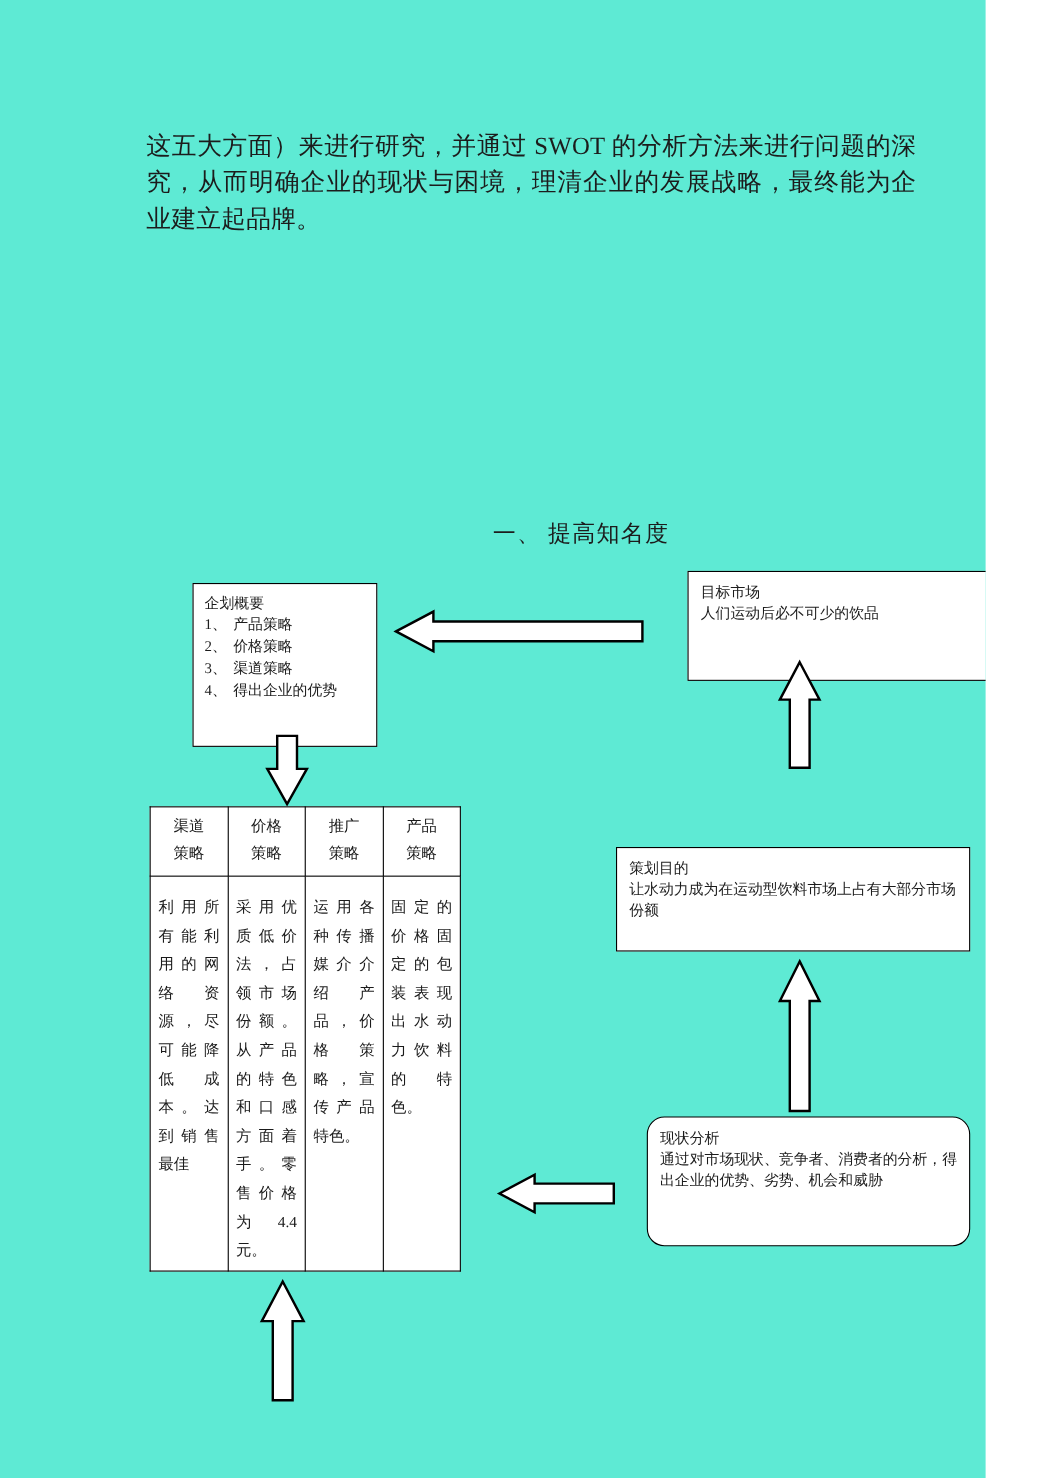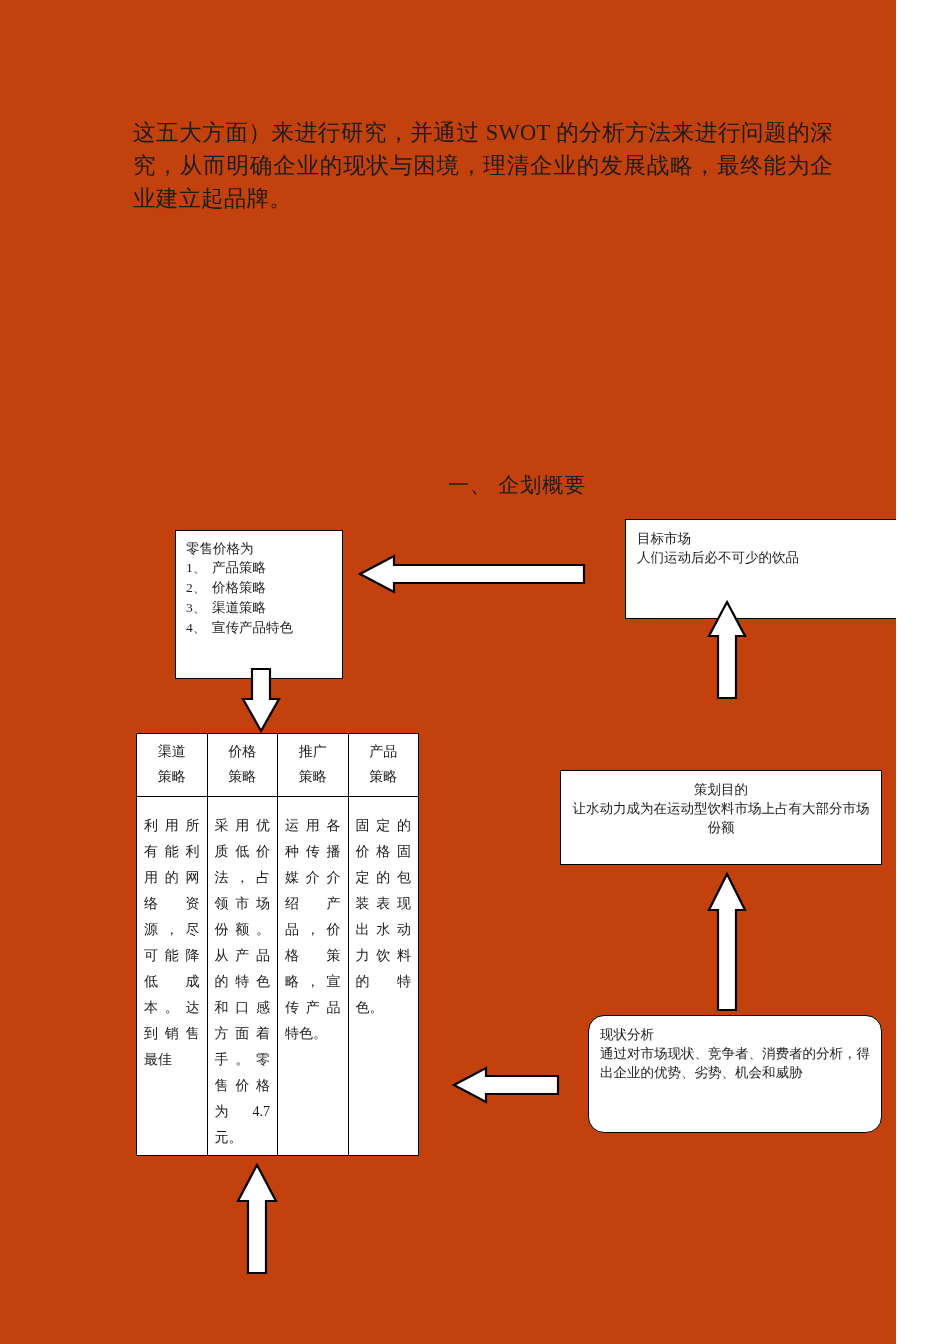--- a/index.html
+++ b/index.html
@@ -8,21 +8,21 @@
     background: #ffffff;
   }
   body {
     font-family: "Liberation Serif", "DejaVu Serif", serif;
     color: #1a1a1a;
   }
   #page {
     position: relative;
     width: 896px;
     height: 1344px;
-    background: #c2410c;
+    background: #5eead4;
     overflow: hidden;
   }
 
   
   #intro-paragraph {
     position: absolute;
     left: 133px;
     top: 116px;
     width: 700px;
     font-size: 22.5px;
@@ -92,21 +92,20 @@
     width: 292px;
     height: 100px;
     margin-left: 37px;
   }
   
   #box-planning-purpose {
     left: 560px;
     top: 770px;
     width: 322px;
     height: 95px;
-    text-align: center;
   }
   
   #box-current-situation {
     left: 588px;
     top: 1015px;
     width: 294px;
     height: 118px;
     border-radius: 16px;
   }
 
@@ -158,30 +157,30 @@
   #arrow-situation-to-table { left: 452px; top: 1062px; }
   #arrow-bottom-to-table    { left: 234px; top: 1163px; }
 </style>
 </head>
 <body>
 
 <div id="page">
 
   <div id="intro-paragraph">这五大方面）来进行研究，并通过 SWOT 的分析方法来进行问题的深究，从而明确企业的现状与困境，理清企业的发展战略，最终能为企业建立起品牌。</div>
 
-  <div id="section-heading">一、 企划概要</div>
+  <div id="section-heading">一、 提高知名度</div>
 
   <div id="box-strategy-points" class="flow-box">
     <div class="box-inner">
-      <span class="box-title">零售价格为</span>
+      <span class="box-title">企划概要</span>
       <ul class="num-list">
         <li><span class="num">1、</span><span>产品策略</span></li>
         <li><span class="num">2、</span><span>价格策略</span></li>
         <li><span class="num">3、</span><span>渠道策略</span></li>
-        <li><span class="num">4、</span><span>宣传产品特色</span></li>
+        <li><span class="num">4、</span><span>得出企业的优势</span></li>
       </ul>
     </div>
   </div>
 
   <div id="box-target-market" class="flow-box">
     <div class="box-inner">
       <span class="box-title">目标市场</span>
       <span class="box-body">人们运动后必不可少的饮品</span>
     </div>
   </div>
@@ -226,21 +225,21 @@
           <span>策略</span>
         </th>
       </tr>
     </thead>
     <tbody>
       <tr>
         <td>
           <span class="cell-text">利用所有能利用的网络资源，尽可能降低成本。达到销售最佳</span>
         </td>
         <td>
-          <span class="cell-text">采用优质低价法，占领市场份额。从产品的特色和口感方面着手。零售价格为 4.7 元。</span>
+          <span class="cell-text">采用优质低价法，占领市场份额。从产品的特色和口感方面着手。零售价格为 4.4 元。</span>
         </td>
         <td>
           <span class="cell-text">运用各种传播媒介介绍产品，价格策略，宣传产品特色。</span>
         </td>
         <td>
           <span class="cell-text">固定的价格固定的包装表现出水动力饮料的特色。</span>
         </td>
       </tr>
     </tbody>
   </table>

